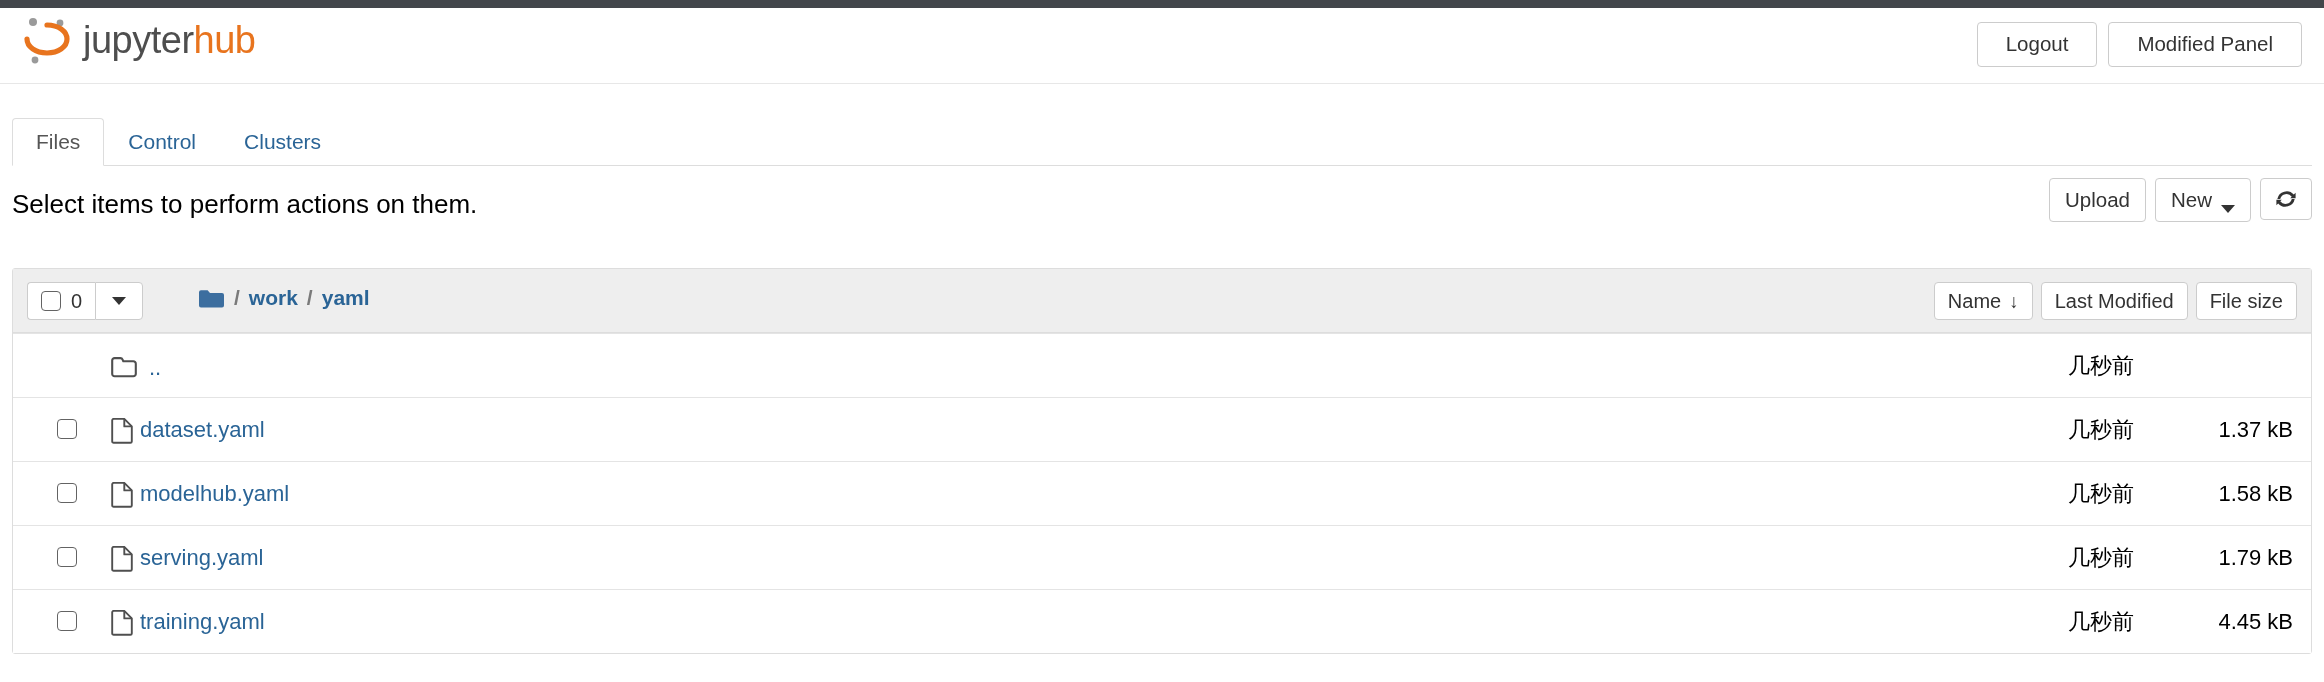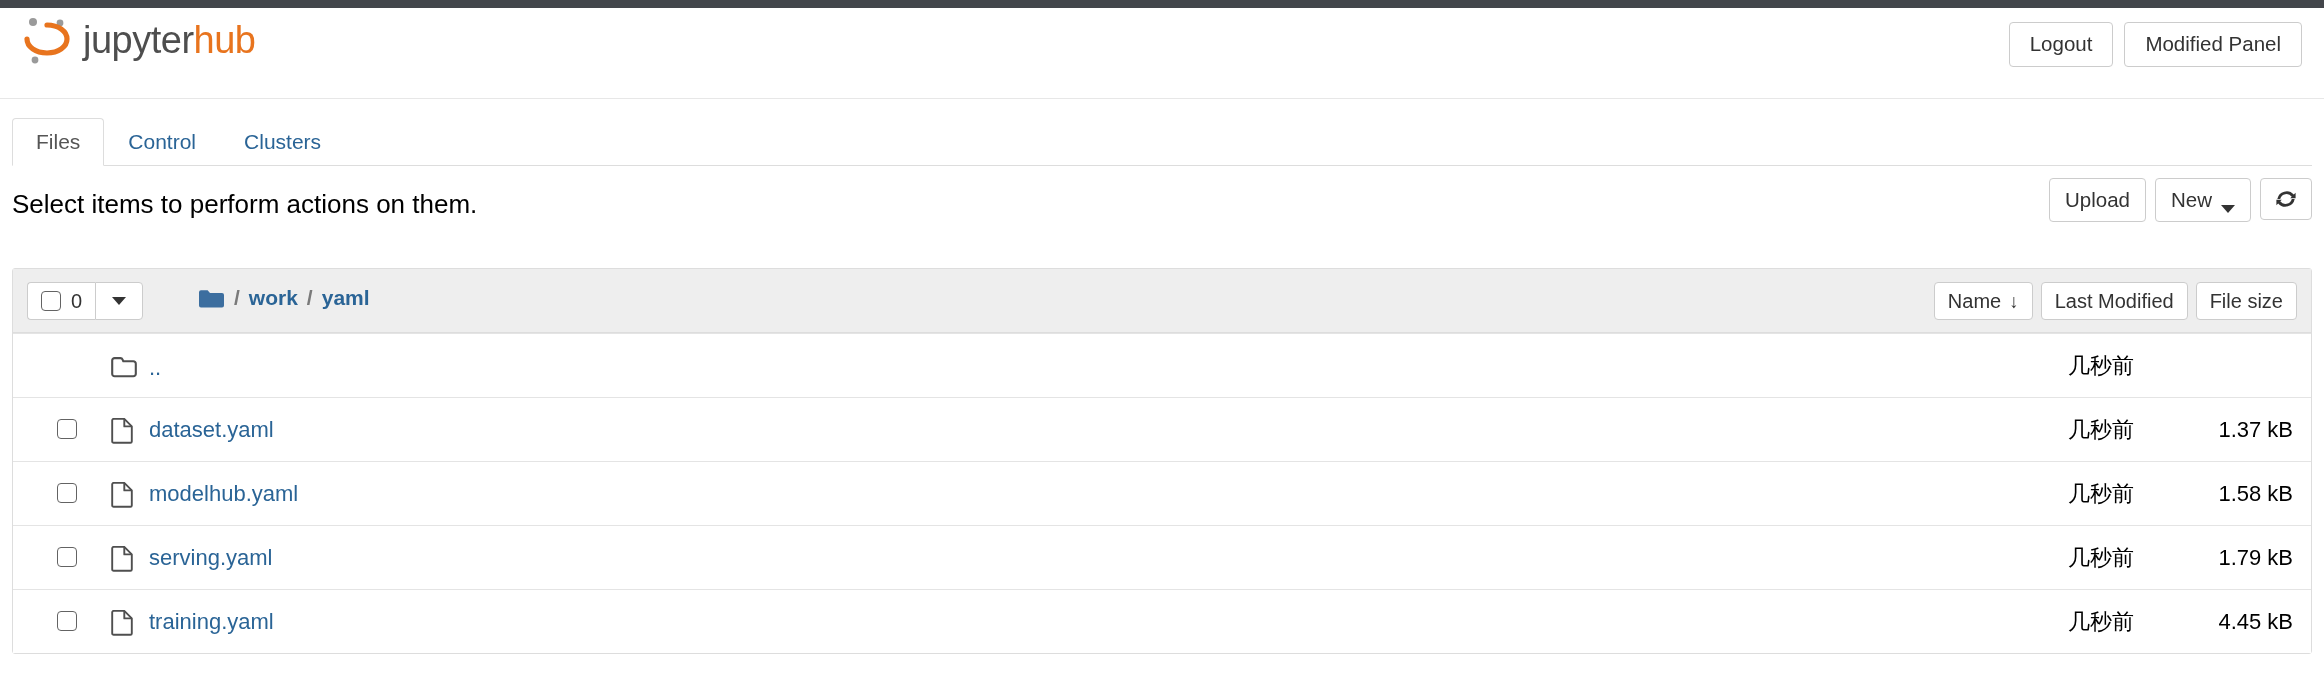--- a/index.html
+++ b/index.html
@@ -13,21 +13,21 @@
   #page { position: relative; width: 2324px; height: 682px; overflow: hidden; background: #fff; }
 
   
   .top-strip {
     position: absolute; top: 0; left: 0; width: 2324px; height: 8px;
     background: #43464b;
   }
 
   
   .header {
-    position: absolute; top: 8px; left: 0; width: 2324px; height: 91px;
+    position: absolute; top: 8px; left: 0; width: 2324px; height: 76px;
     background: #fff;
     border-bottom: 1px solid #e7e7e7;
     text-decoration: underline;
   }
   .brand {
     position: absolute; left: 24px; top: 6px;
     display: flex; align-items: center; gap: 13px;
     text-decoration: none;
   }
   .brand-logo { width: 46px; height: 52px; display: block; }
@@ -43,21 +43,21 @@
     display: flex; gap: 11px;
   }
   .btn {
     background: #fff;
     border: 1px solid #cccccc;
     border-radius: 4px;
     color: #333;
     font-size: 20.5px;
     font-family: "Liberation Sans", sans-serif;
     line-height: 1;
-    padding: 11px 20px;
+    padding: 11px 28px;
     cursor: pointer;
     white-space: nowrap;
   }
 
   
   .tabs {
     position: absolute; top: 124px; left: 12px;
     width: 2300px; height: 42px;
     display: flex; align-items: flex-end;
     border-bottom: 1px solid #dddddd;
@@ -183,21 +183,21 @@
   .row {
     position: relative;
     height: 64px;
     border-top: 1px solid #e4e4e4;
     background: #fff;
   }
   .row:first-of-type { border-top: none; }
   .row-check { position: absolute; left: 44px; top: 21px; }
   .row-icon { position: absolute; left: 98px; top: 20px; }
   .row-name {
-    position: absolute; left: 136px; top: 18px;
+    position: absolute; left: 127px; top: 18px;
     font-size: 22px; color: #2a6496;
     text-decoration: none; cursor: pointer; line-height: 1.3;
   }
   .row-parent-icon { position: absolute; left: 98px; top: 22px; }
   .row-parent-name {
     position: absolute; left: 136px; top: 20px;
     font-size: 22px; color: #2a6496; text-decoration: none;
     cursor: pointer; line-height: 1.3;
   }
   .row-time {

